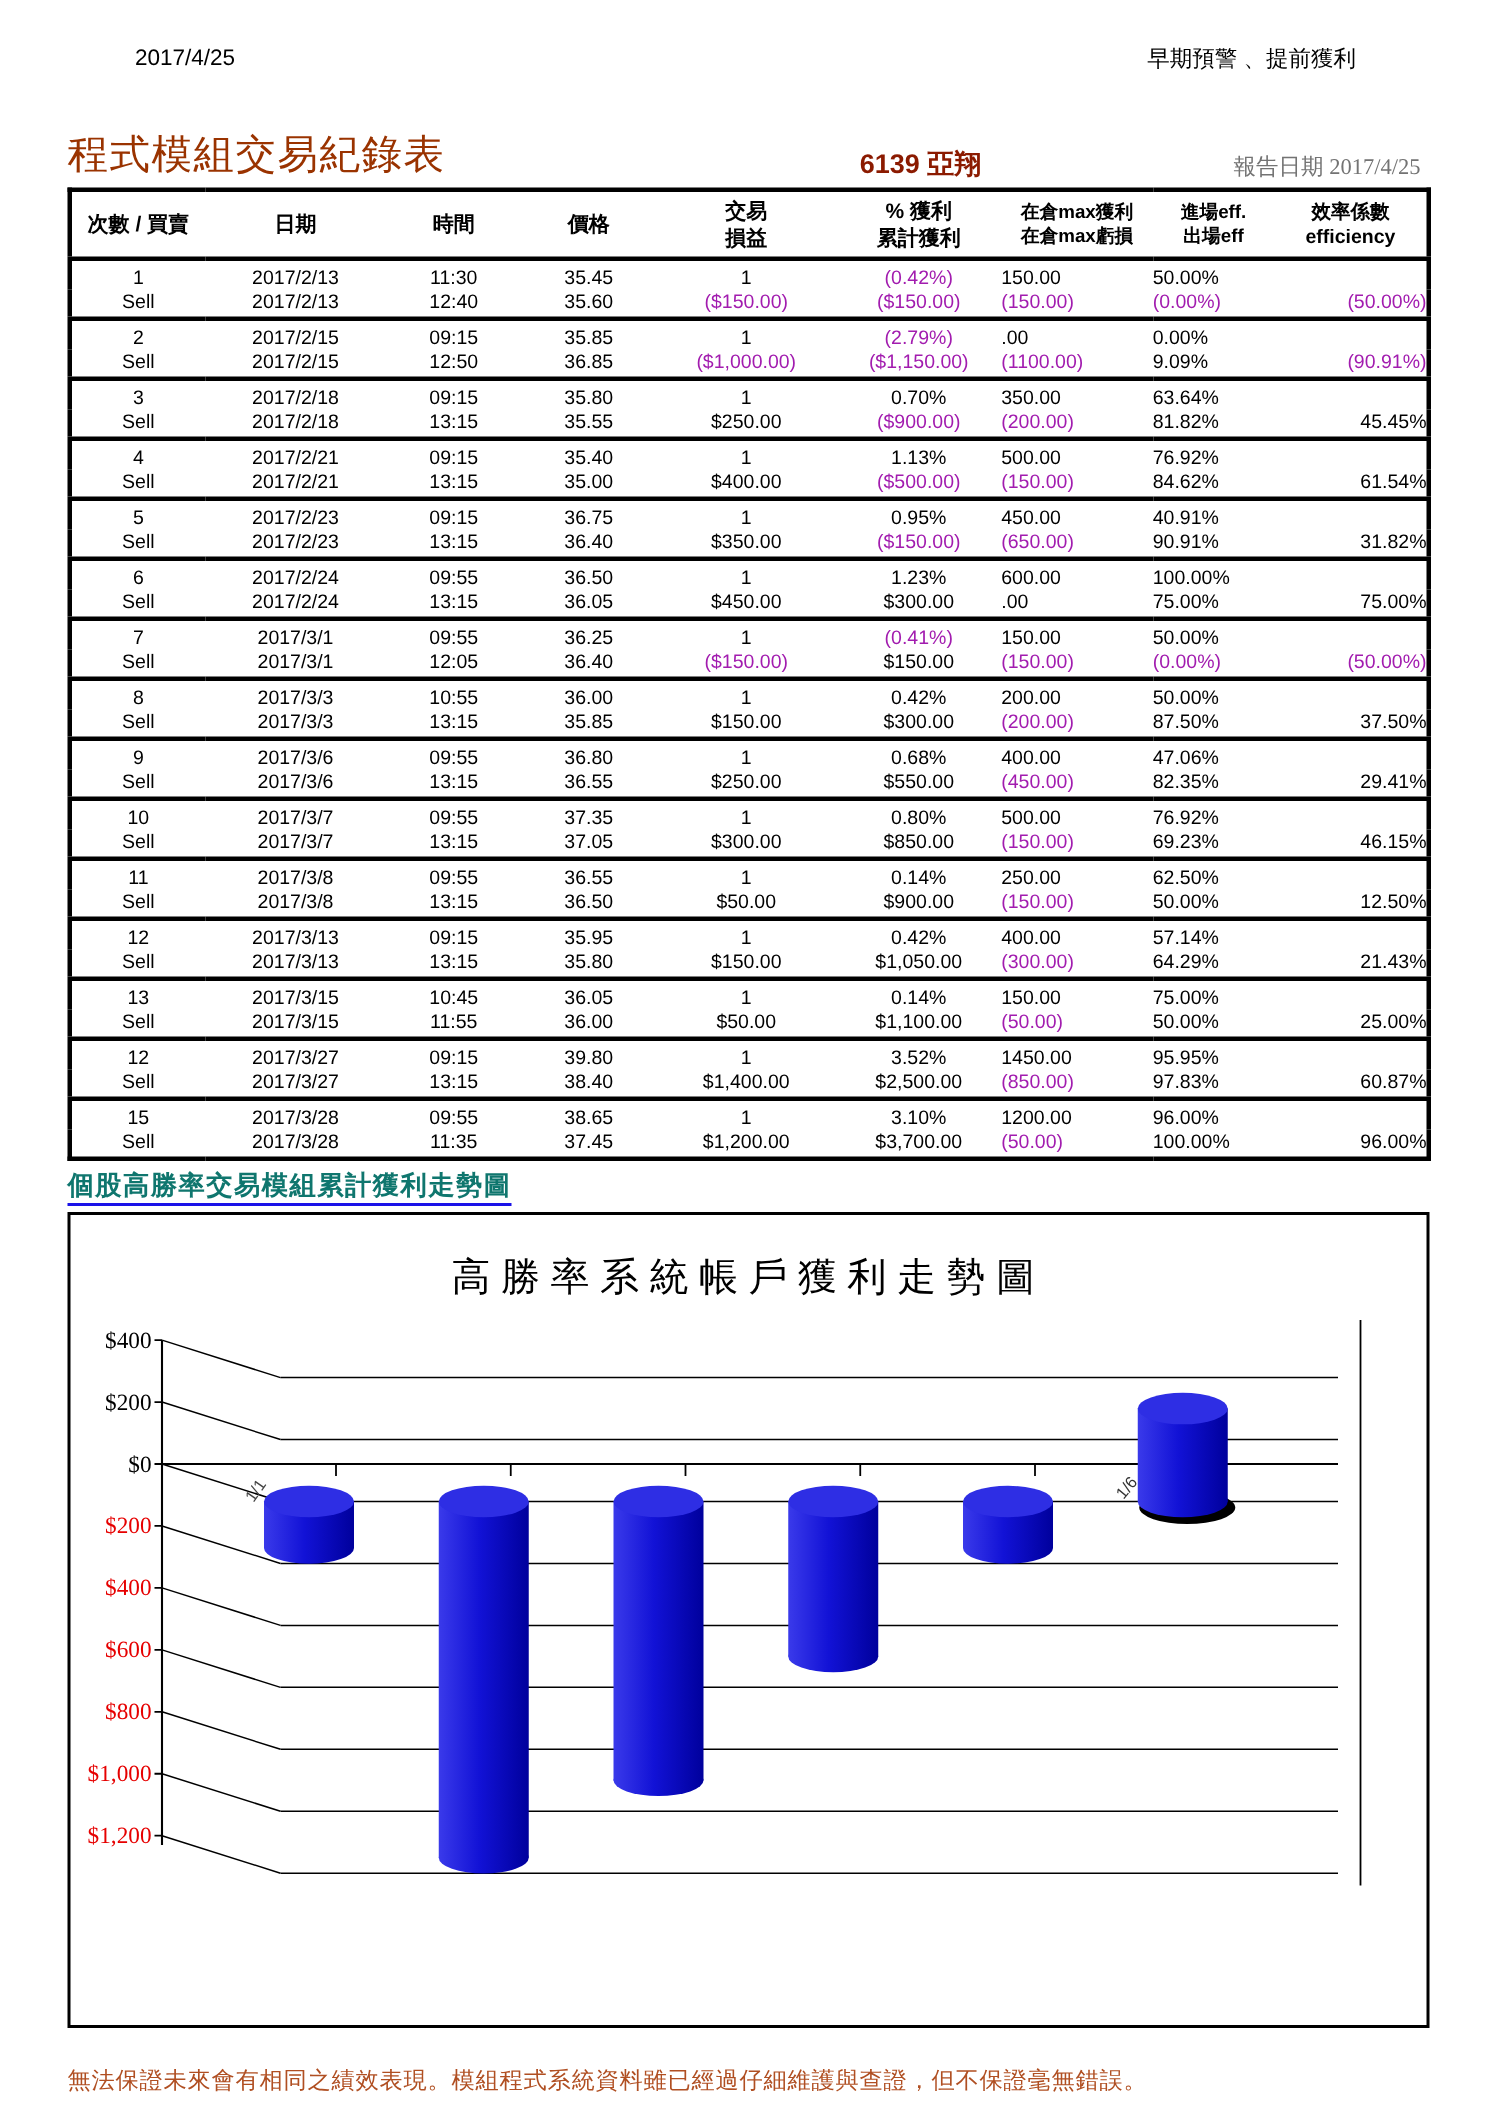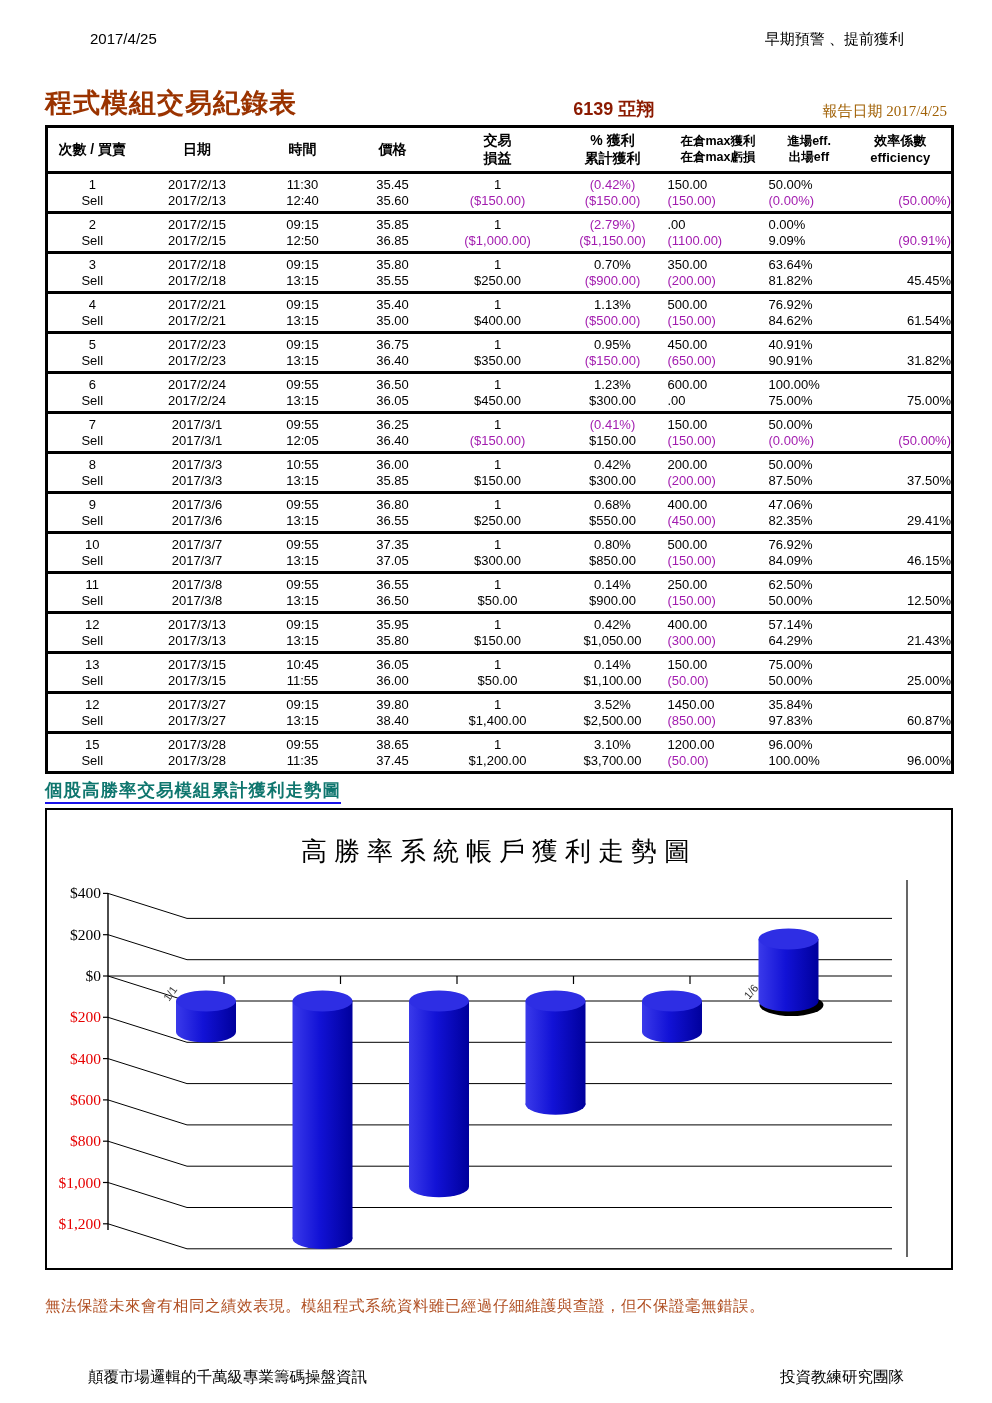--- a/index.html
+++ b/index.html
@@ -7,23 +7,23 @@
   body {
     width:992px; height:1403px; margin:0 auto; position:relative;
     font-family:"Liberation Sans","DejaVu Sans",sans-serif; color:#000; overflow:hidden;
   }
   .page { padding:0 40px; }
   
   .top-line { display:flex; justify-content:space-between; padding:30px 48px 0 50px;
     font-family:Liberation Sans, sans-serif; font-size:15px; }
   
   .title-bar { display:flex; align-items:flex-end; margin:36px 5px 0 5px; padding-bottom:2px; }
-  .doc-title { font-size:27px; font-weight:bold; color:#9a3300; letter-spacing:1px; flex:0 0 400px; }
+  .doc-title { font-size:27px; font-weight:normal; color:#9a3300; letter-spacing:1px; flex:0 0 400px; }
   .stock-id { font-size:18px; font-weight:bold; color:#8b1a00; flex:1; text-align:center; padding-right:40px; }
-  .report-date { font-size:15px; color:#a16207; font-family:"Liberation Serif","DejaVu Serif",serif; white-space:nowrap; }
+  .report-date { font-size:15px; color:#737373; font-family:"Liberation Serif","DejaVu Serif",serif; white-space:nowrap; }
   
   table.trades { width:776px; margin:2px 0 0 5px; border-collapse:collapse; border:3px solid #000; table-layout:fixed; }
   table.trades th { border-bottom:3px solid #000; font-weight:bold; vertical-align:middle; height:46px; line-height:1.25; padding:2px 0; }
   tbody.trade-group { border-top:3px solid #000; }
   table.trades td { height:20px; font-size:13px; padding:0; white-space:nowrap; }
   th .hl { display:block; text-align:center; font-size:14px; }
   th.small .hl { font-size:12.5px; }
   th.eff2 .hl { font-size:13px; }
   col.c0{width:90px} col.c1{width:121px} col.c2{width:90px} col.c3{width:90px}
   col.c4{width:120px} col.c5{width:110px} col.c6{width:101px} col.c7{width:81px} col.c8{width:103px}
@@ -31,21 +31,21 @@
   td.c6 { text-align:left; padding-right:43px; }
   td.c7 { text-align:left; padding-right:33px; }
   td.c8 { text-align:right; padding-right:5px; }
   td.neg { color:#a21caf; }
   tr.buy-row td { padding-top:3px; }
   tr.sell-row td { padding-bottom:3px; }
   
   .section-label { margin:4px 0 4px 5px; display:inline-block; font-size:17.5px; font-weight:bold;
     color:#0f766e; border-bottom:2px solid #1a12e8; letter-spacing:1px; }
   
-  .chart-box { width:908px; height:462px; margin-left:5px; border:2px solid #000; position:relative; background:#fff; }
+  .chart-box { width:908px; height:544px; margin-left:5px; border:2px solid #000; position:relative; background:#fff; }
   .chart-box svg { display:block; }
   
   .disclaimer { margin:22px 0 0 5px; color:#b04f22; font-size:15.5px; line-height:1.85;
     font-family:"Liberation Serif","DejaVu Serif",serif; letter-spacing:0.5px; }
   .footer-line { display:flex; justify-content:space-between; margin:46px 48px 0 48px;
     font-family:"Liberation Serif","DejaVu Serif",serif; font-size:15.5px; }
 </style>
 </head>
 <body>
 
@@ -339,21 +339,21 @@
           <td class="c8"></td>
         </tr>
         <tr class="sell-row">
           <td class="c0">Sell</td>
           <td class="c1">2017/3/7</td>
           <td class="c2">13:15</td>
           <td class="c3">37.05</td>
           <td class="c4">$300.00</td>
           <td class="c5">$850.00</td>
           <td class="c6 neg">(150.00)</td>
-          <td class="c7">84.09%</td>
+          <td class="c7">69.23%</td>
           <td class="c8">46.15%</td>
         </tr>
       </tbody>
       <tbody class="trade-group">
         <tr class="buy-row">
           <td class="c0">11</td>
           <td class="c1">2017/3/8</td>
           <td class="c2">09:55</td>
           <td class="c3">36.55</td>
           <td class="c4">1</td>
@@ -424,21 +424,21 @@
       </tbody>
       <tbody class="trade-group">
         <tr class="buy-row">
           <td class="c0">12</td>
           <td class="c1">2017/3/27</td>
           <td class="c2">09:15</td>
           <td class="c3">39.80</td>
           <td class="c4">1</td>
           <td class="c5">3.52%</td>
           <td class="c6">1450.00</td>
-          <td class="c7">35.84%</td>
+          <td class="c7">95.95%</td>
           <td class="c8"></td>
         </tr>
         <tr class="sell-row">
           <td class="c0">Sell</td>
           <td class="c1">2017/3/27</td>
           <td class="c2">13:15</td>
           <td class="c3">38.40</td>
           <td class="c4">$1,400.00</td>
           <td class="c5">$2,500.00</td>
           <td class="c6 neg">(850.00)</td>

